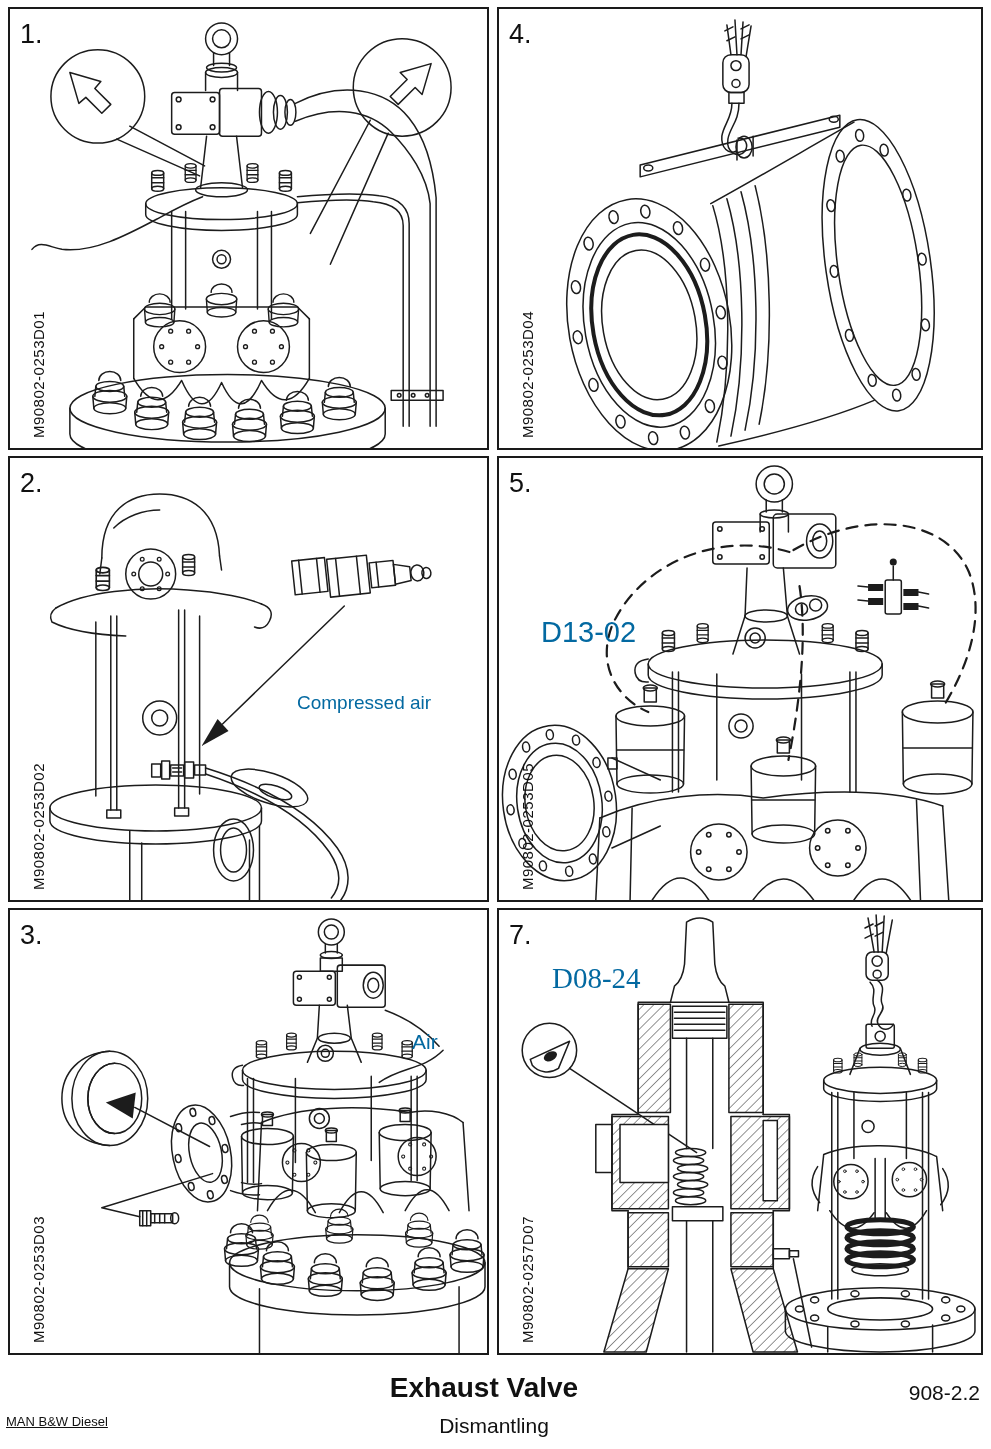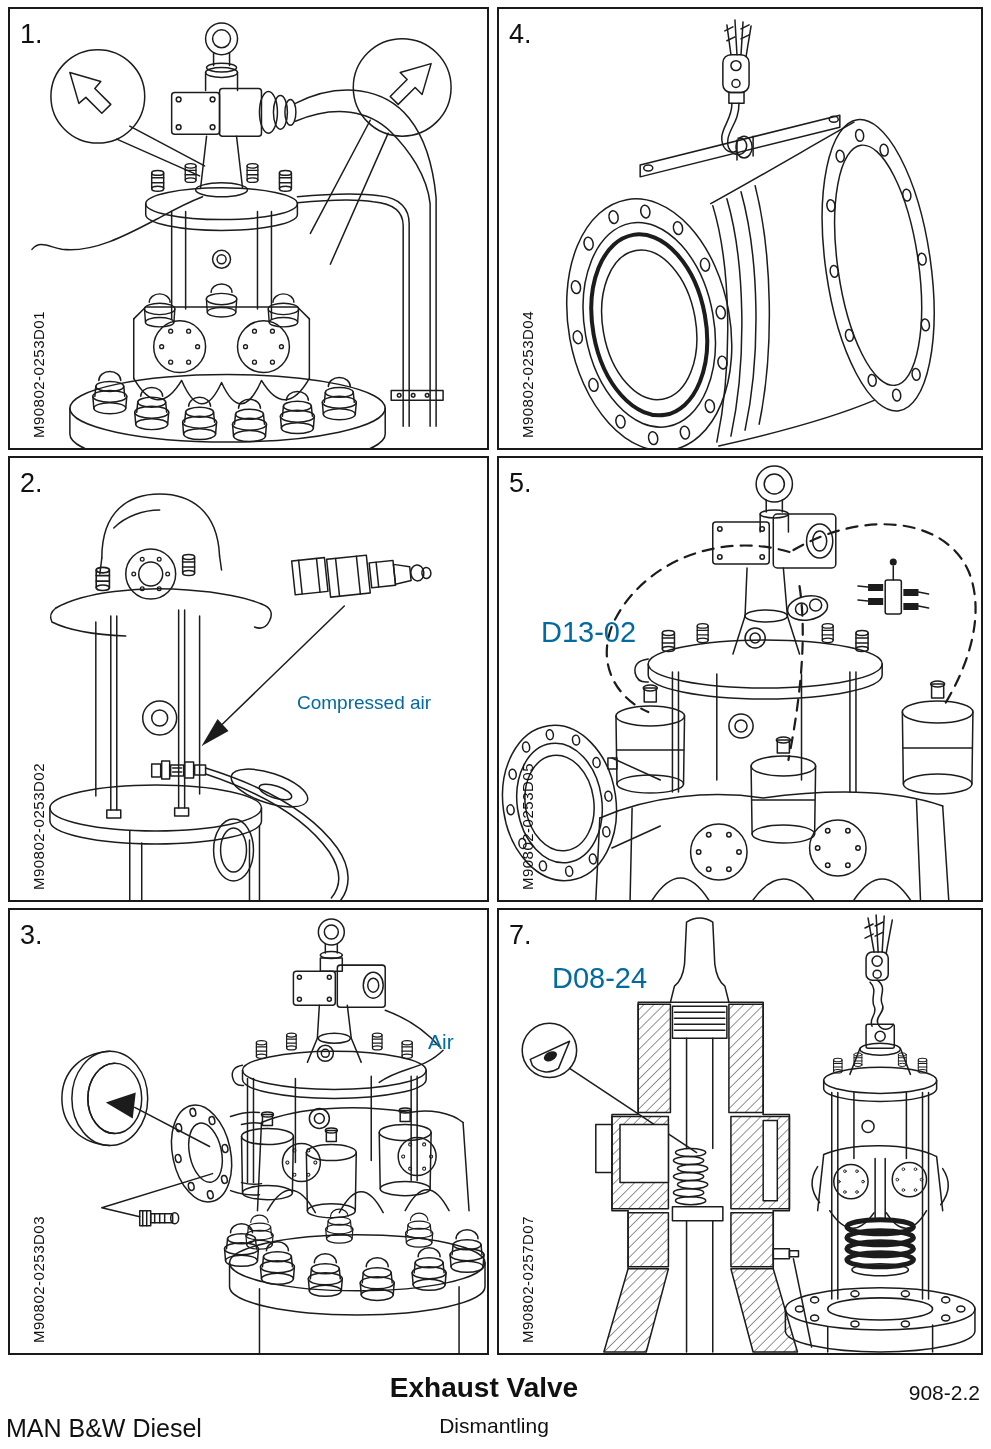--- a/index.html
+++ b/index.html
@@ -6,26 +6,26 @@
   .page{position:relative;width:991px;height:1449px;background:#ffffff;
         font-family:"Liberation Sans", sans-serif;color:#111;overflow:hidden;}
   .panel{position:absolute;background:#fff;border:2px solid #1a1a1a;box-sizing:border-box;overflow:hidden;}
   .panel svg.art{position:absolute;left:0;top:0;width:100%;height:100%;}
   .pnum{position:absolute;left:10px;top:10px;font-size:27px;color:#111;}
   .figid{position:absolute;left:20px;bottom:10px;font-size:15px;letter-spacing:0.5px;
          writing-mode:vertical-rl;transform:rotate(180deg);color:#111;white-space:nowrap;}
   .lbl{position:absolute;color:#0369a1;white-space:nowrap;}
   .lbl-p2{left:287px;top:234px;font-size:19px;text-align:right;}
   .lbl-p5{left:42px;top:158px;font-size:29px;}
-  .lbl-p3{left:418px;top:120px;font-size:21px;}
-  .lbl-p7{left:53px;top:52px;font-size:29px;}
+  .lbl-p3{left:402px;top:120px;font-size:21px;}
+  .lbl-p7{left:53px;top:52px;font-size:29px;font-family:Liberation Serif, serif;}
   .footer-title{position:absolute;left:0;top:1372px;width:968px;text-align:center;
                 font-size:28px;font-weight:bold;}
   .footer-ref{position:absolute;right:11px;top:1381px;font-size:21px;font-weight:normal;}
-  .footer-company{position:absolute;left:6px;top:1414px;font-size:25px;}
+  .footer-company{position:absolute;left:6px;top:1414px;font-size:13px;text-decoration:underline;}
   .footer-subtitle{position:absolute;left:8px;top:1414px;width:972px;text-align:center;font-size:21px;}
   .defs-svg{position:absolute;width:0;height:0;}
 </style>
 </head>
 <body>
 
 <div class="page">
 
   <svg class="defs-svg" aria-hidden="true">
     <defs>

